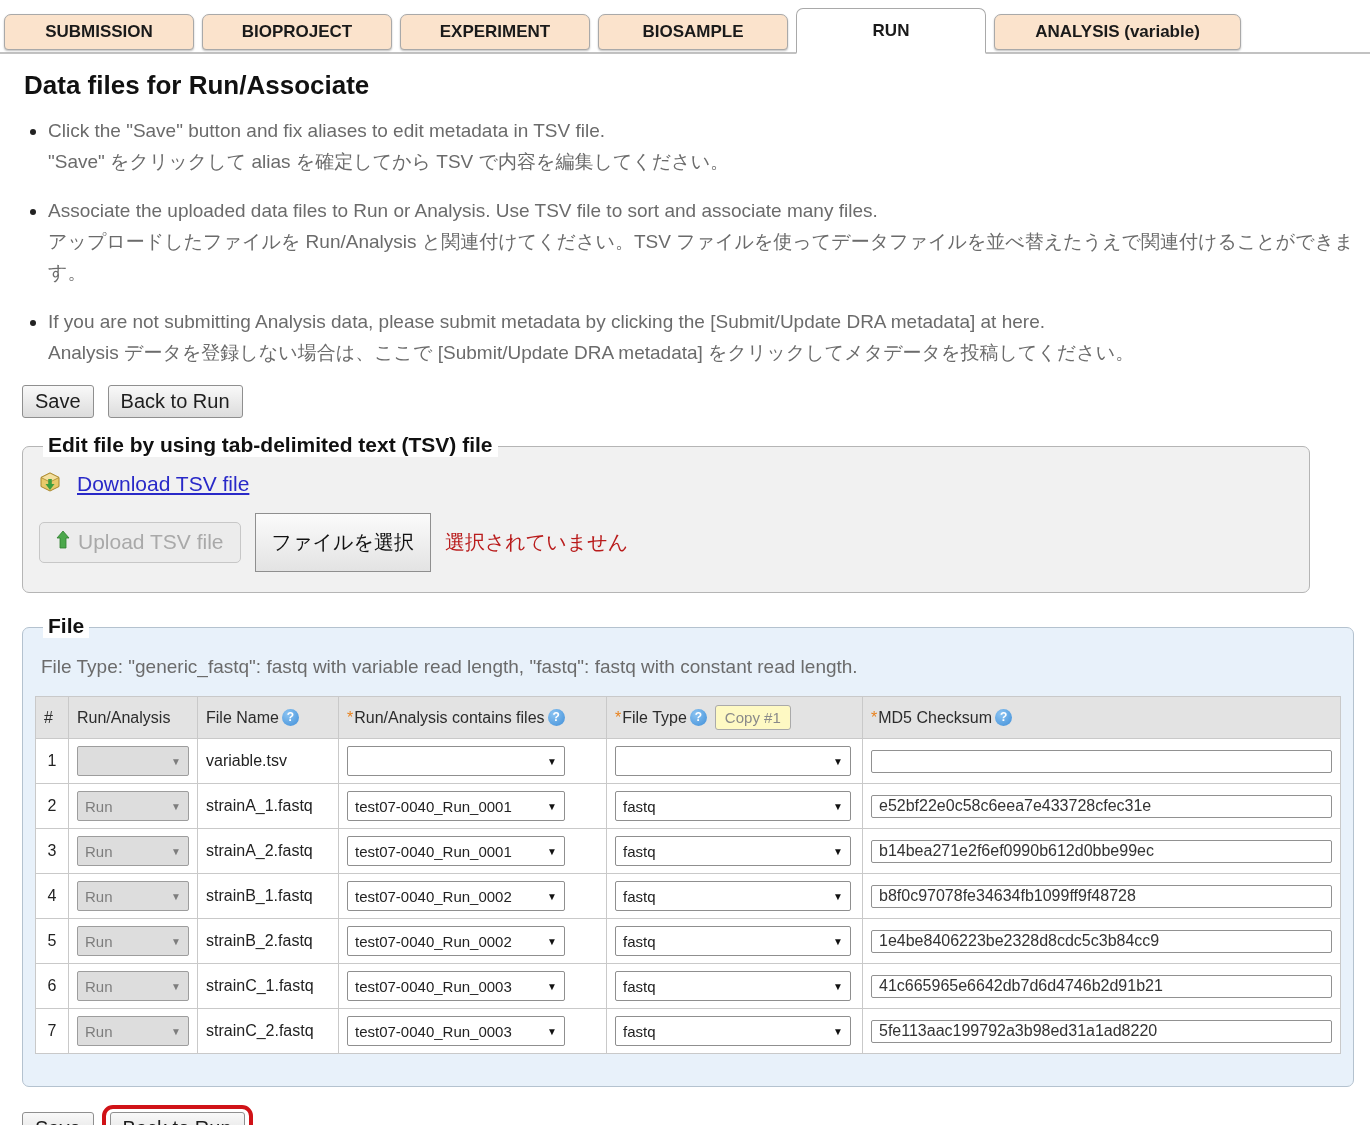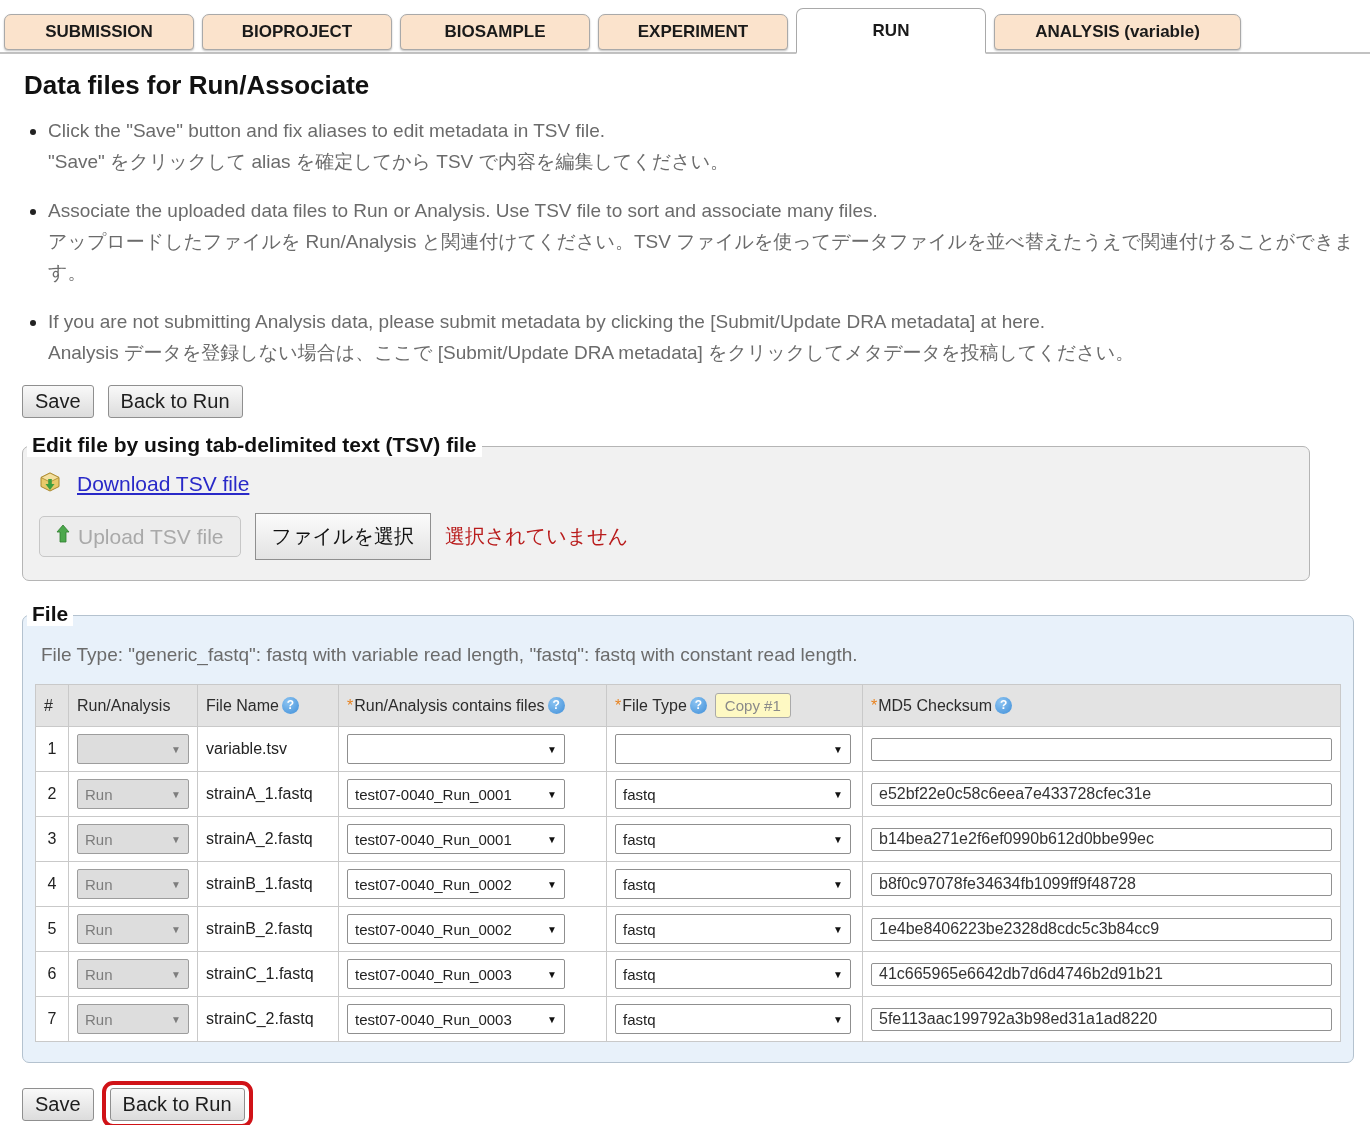--- a/index.html
+++ b/index.html
@@ -31,36 +31,36 @@
     display: inline-block; font-size: 20px; color: #1d1d1d;
     background: linear-gradient(#f9f9f9, #dcdcdc); border: 1px solid #8f8f8f; border-radius: 3px;
     padding: 4px 12px; cursor: pointer; font-family: "Liberation Sans", sans-serif;
   }
   .btn-row { margin: 14px 0 0 22px; display: flex; align-items: center; gap: 14px; }
   .red-annotation { border: 4px solid #d01217; border-radius: 11px; padding: 3px 4px; display: inline-block; }
 
   
   .fieldset { position: relative; margin: 28px 60px 0 22px; border: 1px solid #b5b5b5; border-radius: 7px; }
   .fieldset .legend {
-    position: absolute; top: -14px; left: 4px; background: #ffffff; padding: 0 5px;
+    position: absolute; top: -14px; left: 20px; background: #ffffff; padding: 0 5px;
     font-weight: bold; font-size: 21px; color: #111;
   }
   .tsv-box { background: #f1f1f1; padding: 24px 18px 20px 16px; }
-  .file-box { background: #e8f1fa; border-color: #b4c2cf; margin-right: 16px; margin-top: 34px; padding: 24px 12px 20px 12px; }
+  .file-box { background: #e8f1fa; border-color: #b4c2cf; margin-right: 16px; margin-top: 34px; padding: 24px 12px 32px 12px; }
 
   .link-row { margin-bottom: 16px; display: flex; align-items: center; gap: 16px; }
   a.tsv-link { color: #2929c8; font-size: 21px; text-decoration: underline; cursor: pointer; }
   .upload-row { display: flex; align-items: center; gap: 14px; }
   .btn-disabled {
     font-size: 21px; color: #a9a9a9; background: #ececec; border: 1px solid #c7c7c7; border-radius: 5px;
-    padding: 7px 16px; display: inline-flex; align-items: center; gap: 8px;
+    padding: 7px 16px; display: inline-flex; align-items: flex-start; gap: 8px;
   }
   .btn-file {
     font-size: 20px; color: #111; background: linear-gradient(#fbfbfb, #e3e3e3);
-    border: 1px solid #8f8f8f; padding: 9px 16px; cursor: pointer;
+    border: 1px solid #8f8f8f; padding: 15px 16px; cursor: pointer;
   }
   .no-file-text { font-size: 20px; color: #b91c1c; }
 
   .file-note { color: #6b6b6b; font-size: 19px; margin: 4px 0 18px 6px; }
 
   
   table.file-table { border-collapse: collapse; width: 100%; background: #fff; }
   table.file-table th, table.file-table td { border: 1px solid #c9c9c9; padding: 5px 8px; }
   table.file-table thead th {
     background: #e3e3e3; height: 42px; font-size: 16px; font-weight: normal; text-align: left; color: #2c2c2c;
@@ -105,22 +105,22 @@
 
   .icon-svg { display: inline-block; vertical-align: -3px; }
   .bottom-btn-row { margin: 18px 0 0 22px; display: flex; align-items: center; gap: 8px; padding-bottom: 20px; }
 </style>
 </head>
 <body>
 
 <div class="tabbar">
   <div class="tab">SUBMISSION</div>
   <div class="tab">BIOPROJECT</div>
+  <div class="tab">EXPERIMENT</div>
   <div class="tab">BIOSAMPLE</div>
-  <div class="tab">EXPERIMENT</div>
   <div class="tab active">RUN</div>
   <div class="tab wide">ANALYSIS (variable)</div>
 </div>
 
 <div class="page-title">Data files for Run/Associate</div>
 
 <ul class="notes">
   <li>
     <div>Click the "Save" button and fix aliases to edit metadata in TSV file.</div>
     <div>"Save" をクリックして alias を確定してから TSV で内容を編集してください。</div>

